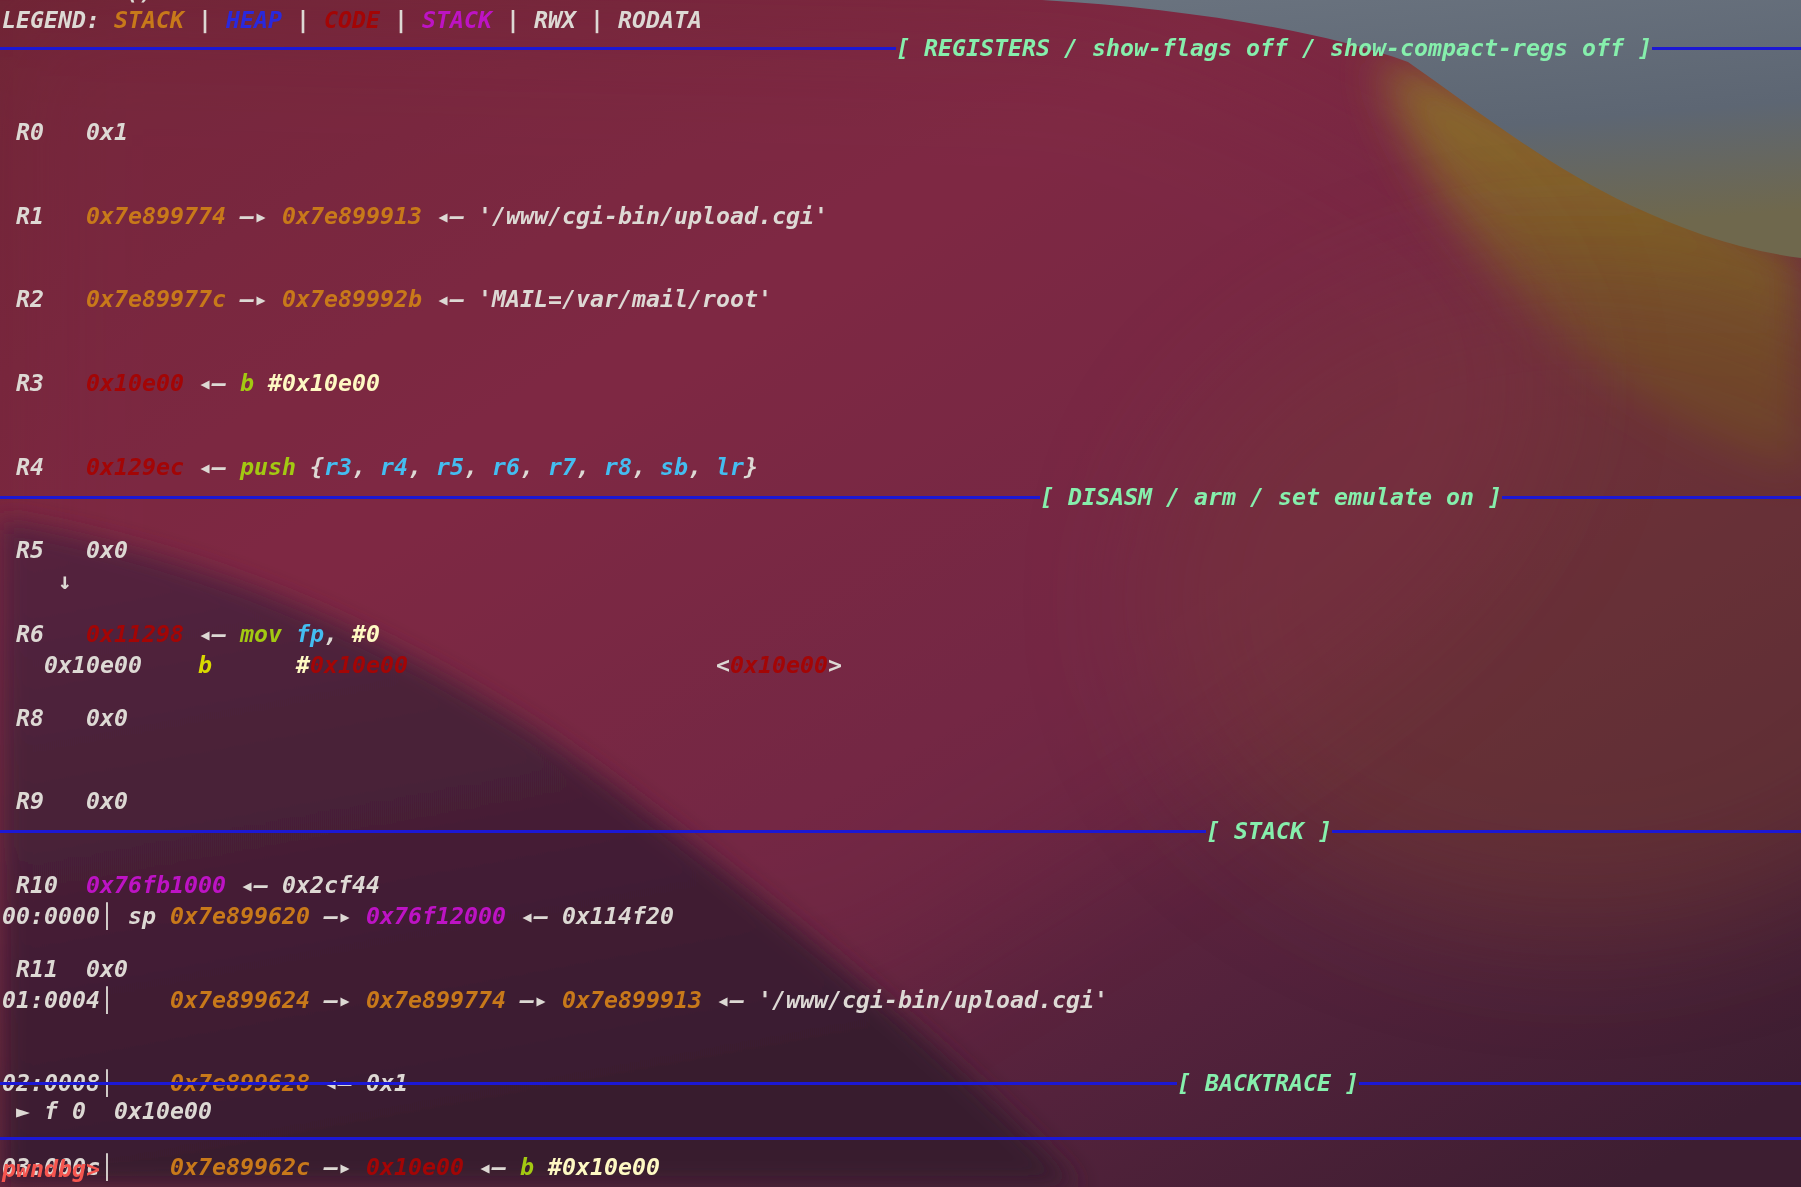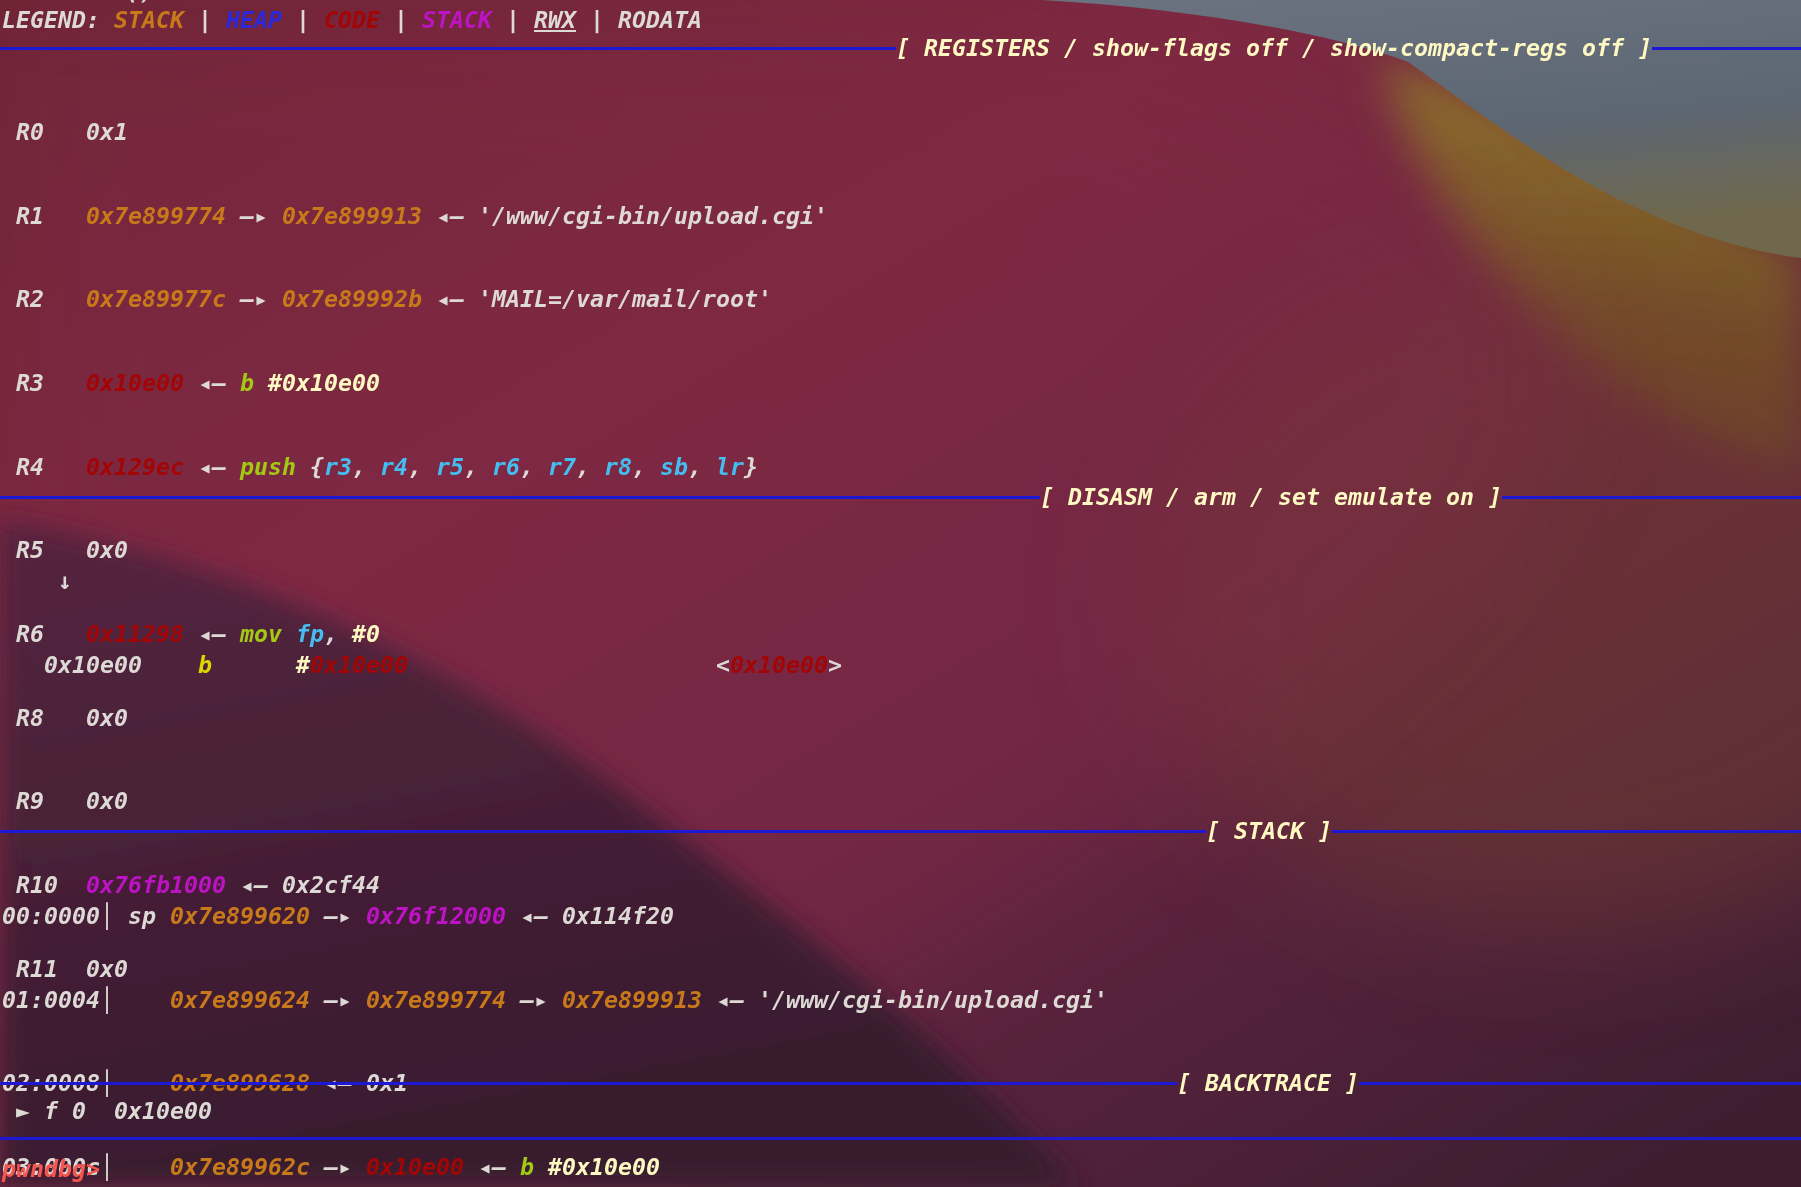--- a/index.html
+++ b/index.html
@@ -10,25 +10,25 @@
     font-size:23.25px;line-height:27.9px;font-weight:bold;font-style:italic;
     white-space:pre;color:#ddd9d4;}
   .line{position:absolute;left:2px;}
   .block{position:absolute;left:2px;}
   .block.regs{left:16px;}
   .block > div{height:27.9px;}
   
   .hdr{position:absolute;left:0;right:0;height:28px;display:flex;align-items:center;}
   .hseg{height:3px;background:#1c18d4;flex:0 0 auto;}
   .hseg.grow{flex:1 1 auto;}
-  .hlabel{color:#fef9c3;flex:0 0 auto;}
+  .hlabel{color:#86efac;flex:0 0 auto;}
   .rule-full{position:absolute;left:0;right:0;height:3px;background:#1c18d4;}
   
   .c-w {color:#ddd9d4;}
-  .c-wu{color:#ddd9d4;text-decoration:underline;}
+  .c-wu{color:#ddd9d4;}
   .c-or{color:#c8791a;}
   .c-rd{color:#a30505;text-align:right;}
   .c-ma{color:#bd13c4;}
   .c-bl{color:#2a28dd;margin-top:30px;}
   .c-gr{color:#42e742;}
   .c-ye{color:#d9d900;}
   .c-li{color:#a3c912;}
   .c-cy{color:#44bdf0;}
   .c-pu{color:#fef9c3;}
   .c-sa{color:#f5554f;}

